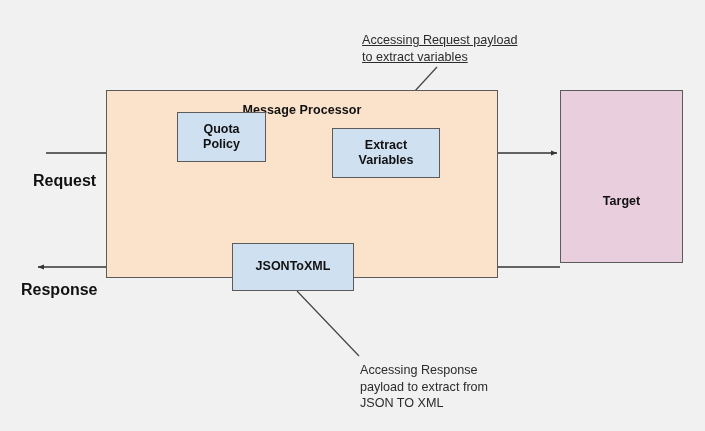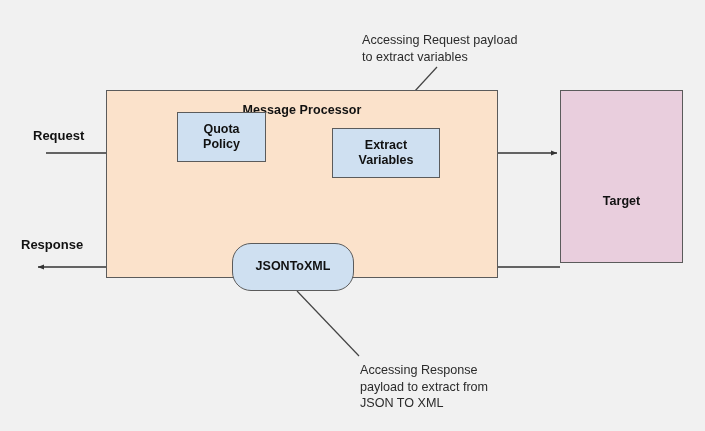--- a/index.html
+++ b/index.html
@@ -75,36 +75,37 @@
     font-weight: bold;
     color: #111111;
     line-height: 1.22;
   }
   #quota-box  { left: 177px; top: 112px; width: 89px;  height: 50px; }
   #extract-box{ left: 332px; top: 128px; width: 108px;  height: 50px; }
   #json-box   { left: 232px; top: 243px; width: 122px; height: 48px; }
 
   .flow-label {
     position: absolute;
-    font-size: 13px;
+    font-size: 16px;
     font-weight: bold;
     color: #111111;
     white-space: nowrap;
+    margin-top: 44px;
   }
   #request-label  { left: 33px; top: 128px; }
   #response-label { left: 21px; top: 237px; }
 
   .annotation {
     position: absolute;
     font-size: 12.6px;
     color: #2b2b2b;
     line-height: 1.33;
     white-space: pre-line;
   }
-  #anno-top    { left: 362px; top: 32px;  width: 200px; }
+  #anno-top    { left: 362px; top: 32px;  width: 200px; text-decoration: underline; }
   #anno-bottom { left: 360px; top: 362px; width: 200px; }
 </style>
 </head>
 <body>
 
 <div id="canvas">
 
   <svg id="wires" viewBox="0 0 705 431" width="705" height="431">
     <defs>
       <marker id="arrow-r" markerWidth="7" markerHeight="7" refX="6.4" refY="3" orient="auto" markerUnits="userSpaceOnUse">
@@ -151,21 +152,21 @@
   <div class="box" id="target-box">
     <div id="target-label">Target</div>
   </div>
 
   <div class="box policy" id="quota-box" style="white-space: pre-line;">Quota
 Policy</div>
 
   <div class="box policy" id="extract-box" style="white-space: pre-line;">Extract
 Variables</div>
 
-  <div class="box policy" id="json-box" style="white-space: pre-line; border-radius: 19px;">JSONToXML</div>
+  <div class="box policy" id="json-box" style="white-space: pre-line;">JSONToXML</div>
 
   <div class="flow-label" id="request-label">Request</div>
 
   <div class="flow-label" id="response-label">Response</div>
 
   <div class="annotation" id="anno-top">Accessing Request payload
 to extract variables</div>
 
   <div class="annotation" id="anno-bottom">Accessing Response
 payload to extract from

